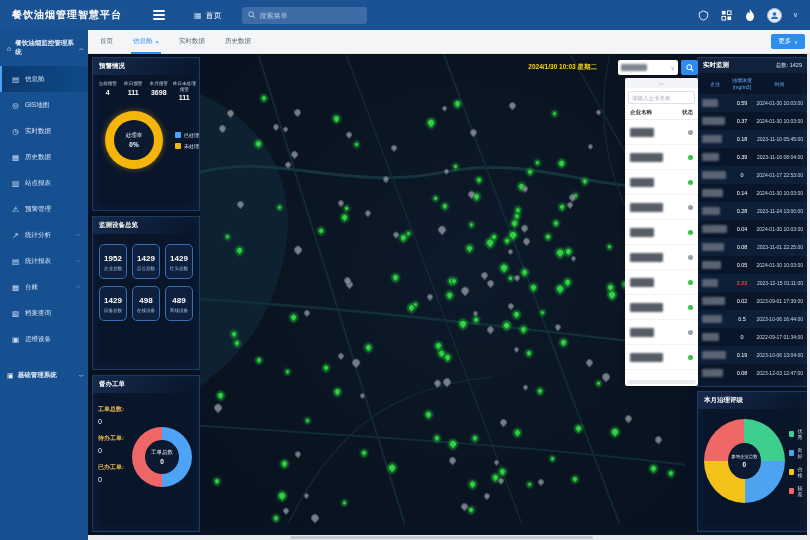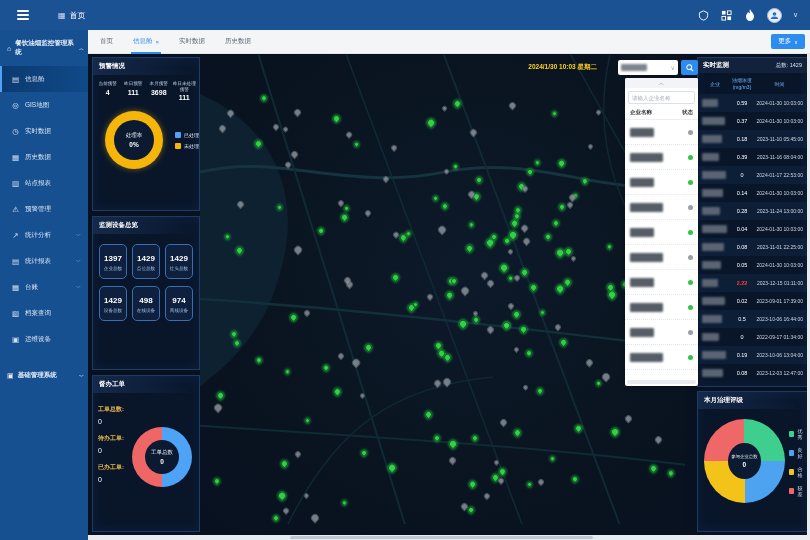--- a/index.html
+++ b/index.html
@@ -170,28 +170,36 @@
   .hscroll { position:absolute; left:0; right:0; bottom:0; height:5px; background:#e9ecef; z-index:26; }
   .hscroll .thumb { position:absolute; left:28%; width:42%; top:1px; bottom:1px; background:#c1c7cf; border-radius:3px; }
   .vscroll { position:absolute; right:0; top:24px; bottom:5px; width:3px; background:#e9ecef; z-index:26; }
 </style>
 </head>
 <body>
 
 <div class="app">
 
   <div class="topbar">
+    <div class="tb-title">餐饮油烟管理智慧平台</div>
     <div class="tb-burger">
         <span></span>
         <span></span>
         <span></span>
       </div>
     <div class="tb-home">
       <span class="glyph">▦</span>
       <span>首页</span>
+    </div>
+    <div class="tb-search">
+      <svg width="8" height="8" viewBox="0 0 10 10">
+          <circle cx="4" cy="4" r="3" fill="none" stroke="#b9cce4" stroke-width="1.2"></circle>
+          <line x1="6.2" y1="6.2" x2="9" y2="9" stroke="#b9cce4" stroke-width="1.2"></line>
+        </svg>
+      <input placeholder="搜索菜单" style="">
     </div>
     <div class="tb-right">
       <div class="tb-ico">
         <svg width="11" height="11" viewBox="0 0 12 12">
             <path d="M6 1 L10.5 3 V6 C10.5 8.8 8.5 10.5 6 11 C3.5 10.5 1.5 8.8 1.5 6 V3 Z" fill="none" stroke="#fff" stroke-width="1"></path>
           </svg>
       </div>
       <div class="tb-ico">
         <svg width="11" height="11" viewBox="0 0 12 12">
             <rect x="1" y="1" width="4" height="4" fill="#fff"></rect>
@@ -532,41 +540,41 @@
                 <span>未处理</span>
               </div>
             </div>
         </div>
       </div>
 
       <div class="panel device">
         <div class="p-title">监测设备总览</div>
         <div class="dv-grid" id="dv-grid">
             <div class="dv-box">
-              <div class="vl">1397</div>
+              <div class="vl">1952</div>
               <div class="lb">企业总数</div>
             </div>
             <div class="dv-box">
               <div class="vl">1429</div>
               <div class="lb">点位总数</div>
             </div>
             <div class="dv-box">
               <div class="vl">1429</div>
               <div class="lb">灶头总数</div>
             </div>
             <div class="dv-box">
               <div class="vl">1429</div>
               <div class="lb">设备总数</div>
             </div>
             <div class="dv-box">
               <div class="vl">498</div>
               <div class="lb">在线设备</div>
             </div>
             <div class="dv-box">
-              <div class="vl">974</div>
+              <div class="vl">489</div>
               <div class="lb">离线设备</div>
             </div>
           </div>
       </div>
 
       <div class="panel workorder">
         <div class="p-title">督办工单</div>
         <div class="wo-body">
           <div class="wo-list" id="wo-list">
               <div class="wo-row">

